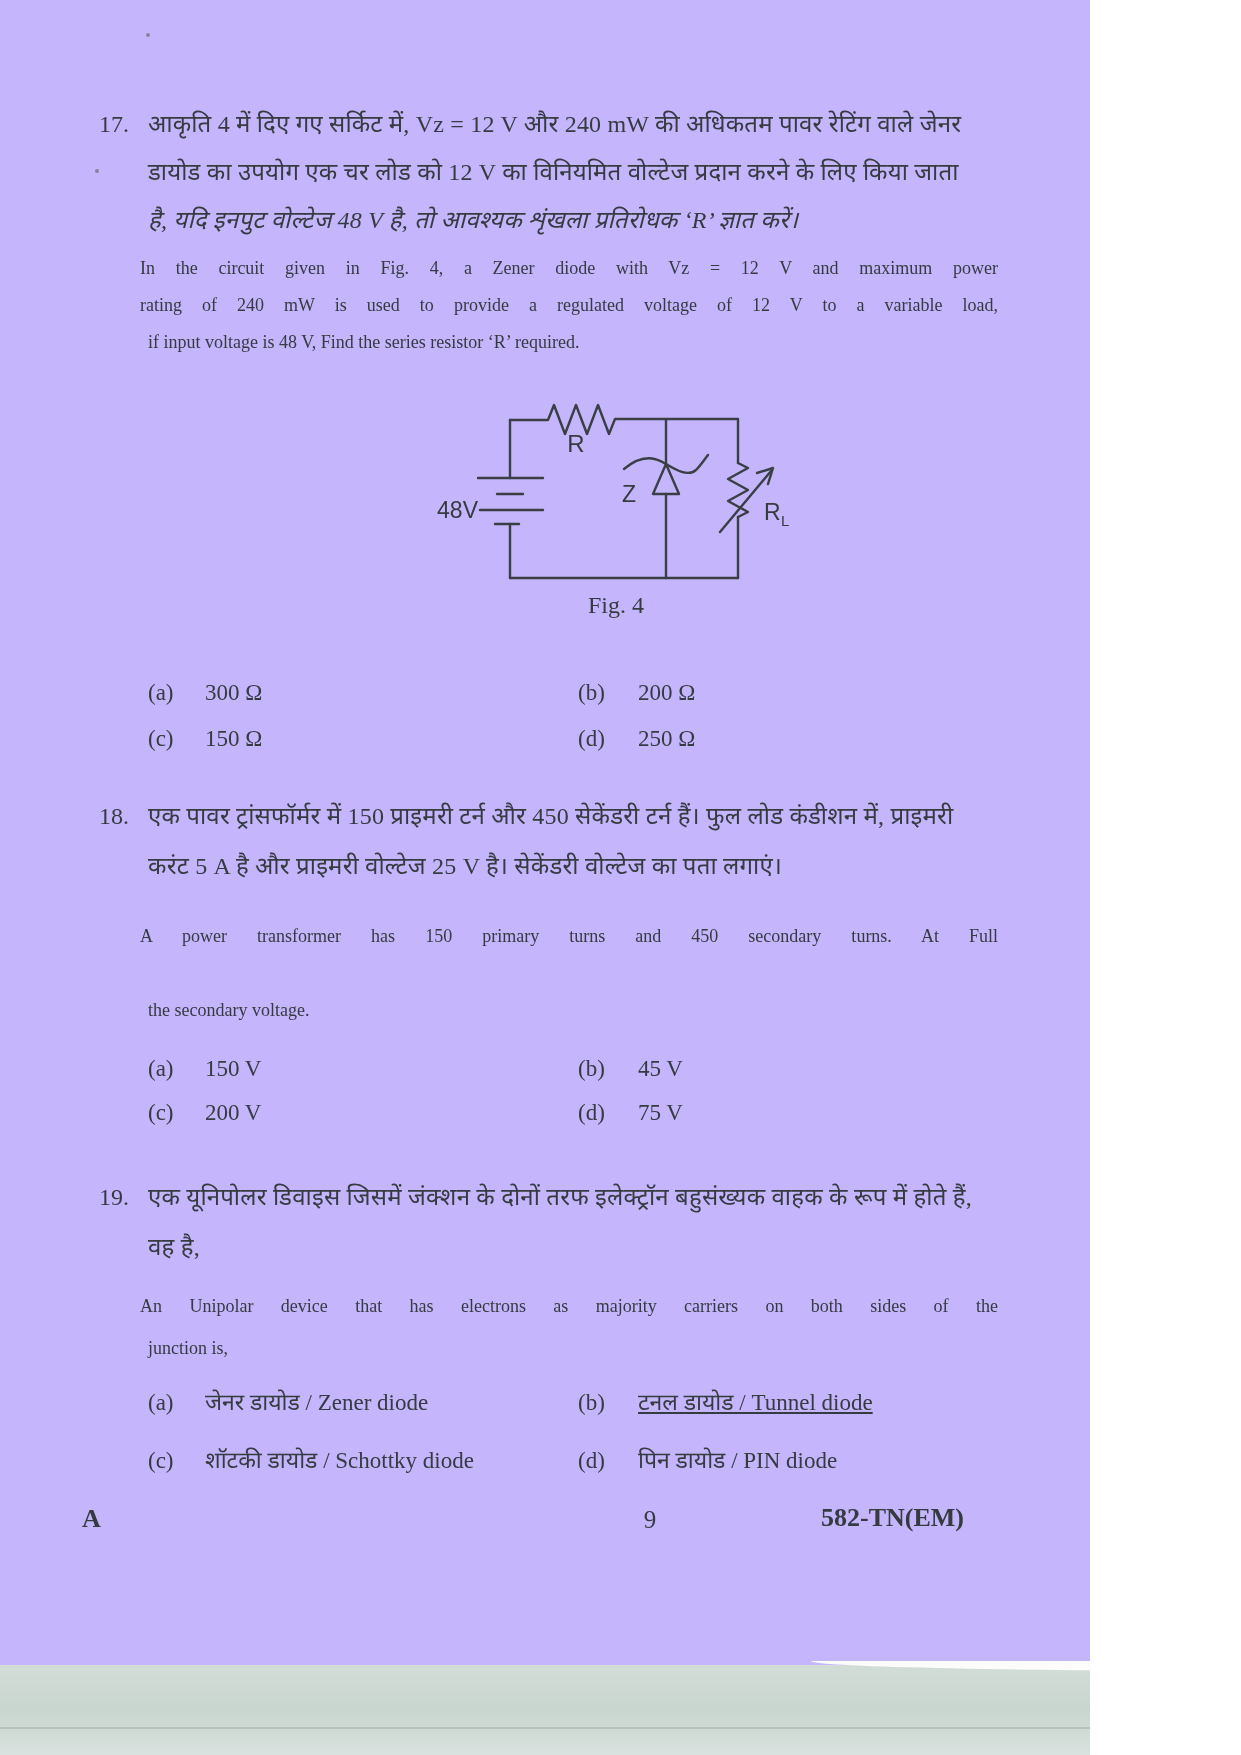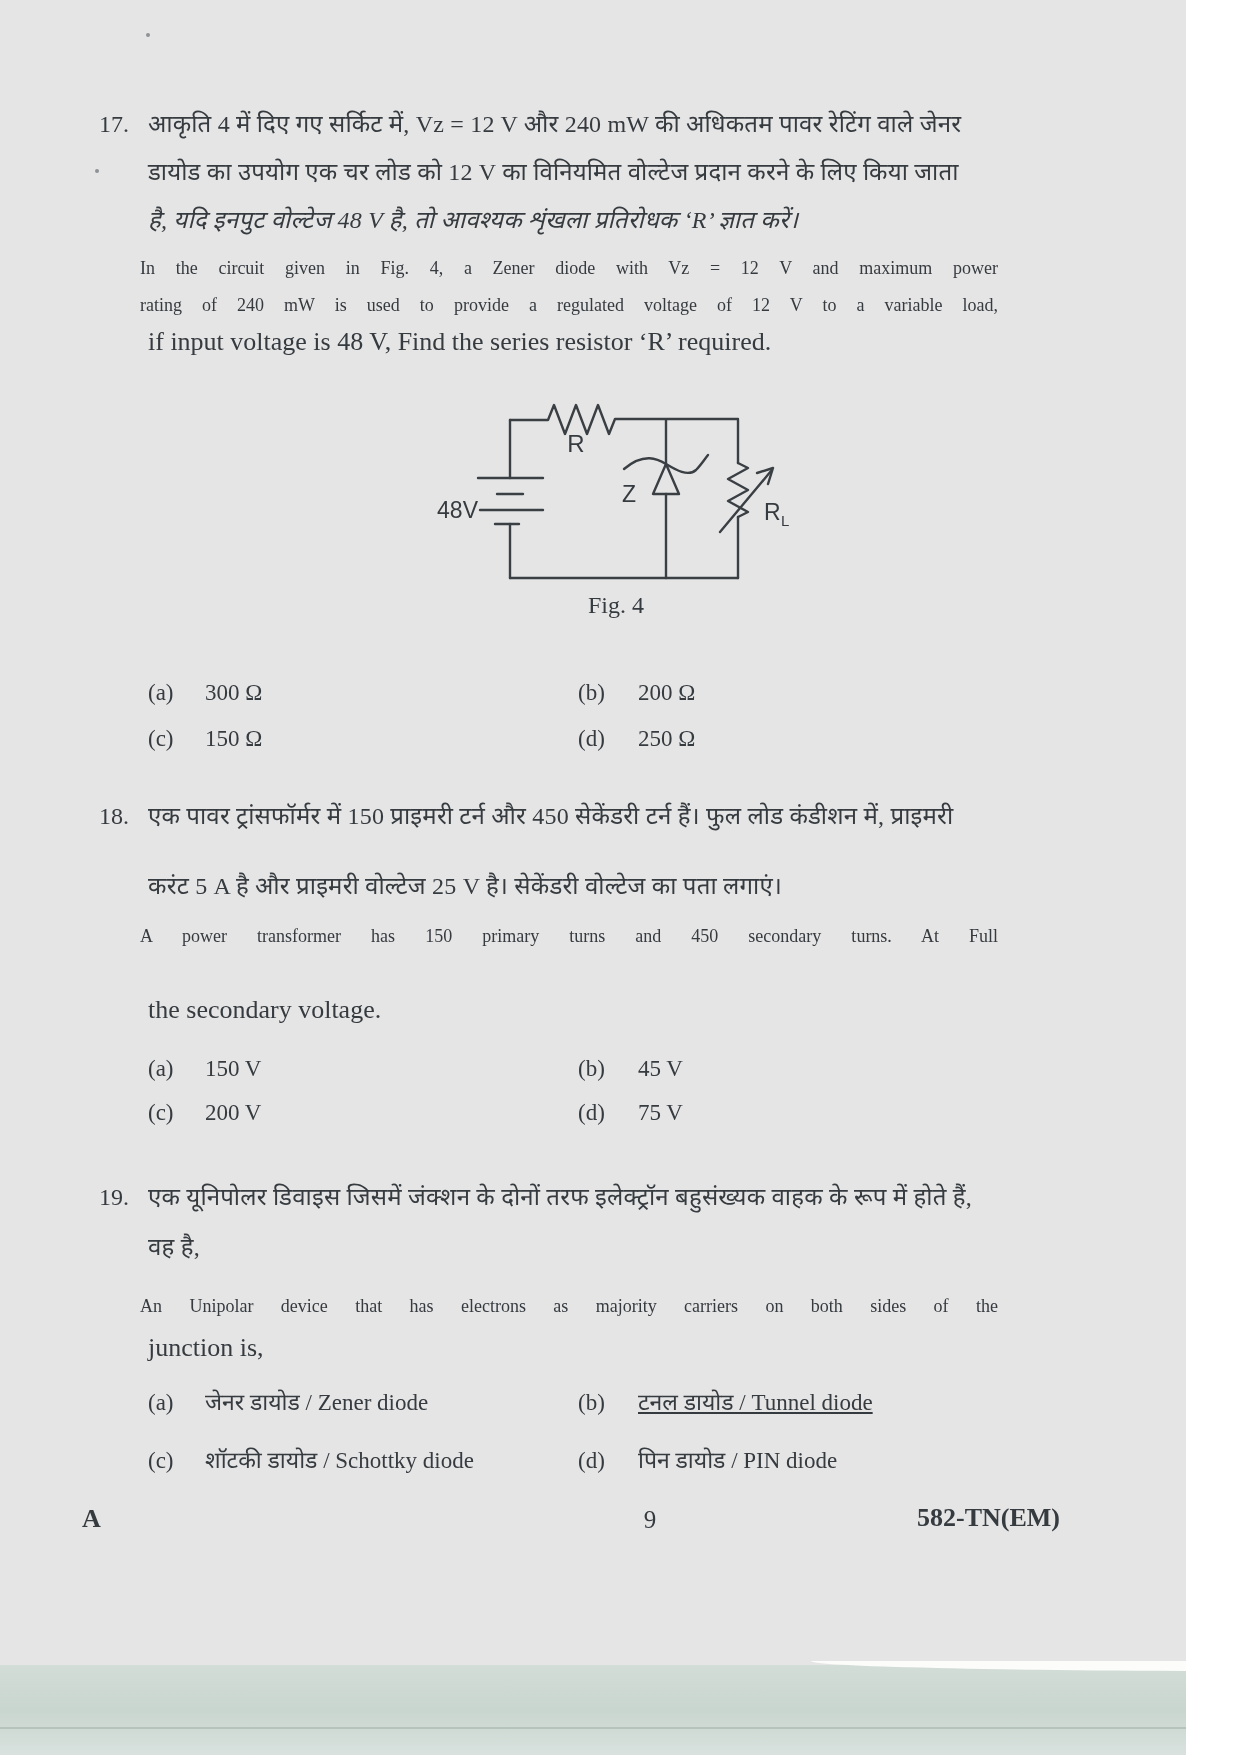--- a/index.html
+++ b/index.html
@@ -1,27 +1,27 @@
 <!DOCTYPE html>
 <html><head>
 <meta charset="utf-8">
 <style>
   html,body { margin:0; padding:0; background:#ffffff; }
   .page {
-    position:relative; width:1186px; height:1755px;
-    background:#e5e5e5; overflow:hidden;
+    position:relative; width:1090px; height:1755px;
+    background:#c4b5fd; overflow:hidden;
     font-family:"Liberation Serif","DejaVu Serif",serif;
     color:#363b40;
   }
   .abs { position:absolute; }
   .qnum  { position:absolute; left:99px;  font-size:24px; line-height:32px; }
   .hline { position:absolute; left:148px; font-size:24px; line-height:32px; white-space:nowrap; letter-spacing:0.2px; }
   .jline { position:absolute; left:140px; width:858px; height:30px; line-height:30px;
            font-size:18px; text-align:justify; text-align-last:justify; overflow:hidden; }
-  .pline { position:absolute; left:148px; font-size:26px; line-height:30px; white-space:nowrap; }
+  .pline { position:absolute; left:148px; font-size:18px; line-height:30px; white-space:nowrap; }
   .optlab { position:absolute; font-size:23px; line-height:30px; }
   .optval { position:absolute; font-size:23px; line-height:30px; white-space:nowrap; }
   .figcap { position:absolute; left:400px; top:592px; width:432px; text-align:center; font-size:24px; }
   .footer-left  { position:absolute; left:82px;  top:1504px; font-size:26px; font-weight:bold; }
   .footer-page  { position:absolute; left:350px; top:1506px; width:600px; text-align:center; font-size:25px; }
   .footer-code  { position:absolute; right:126px; top:1503px; font-size:26px; font-weight:bold; }
   .speck { position:absolute; width:4px; height:4px; border-radius:50%; background:#6a6f74; opacity:.7; }
   .scanband { position:absolute; left:0; top:1665px; width:1241px; height:90px;
               background:linear-gradient(180deg,#d3ddd8 0%, #c9d5cf 50%, #d9e2de 100%); }
   .scanband .edge-curl { position:absolute; right:0; top:-4px; width:430px; height:10px;
@@ -82,21 +82,21 @@
   <div class="optval" style="left:205px; top:678px;">300 Ω</div>
   <div class="optlab" style="left:578px; top:678px;">(b)</div>
   <div class="optval" style="left:638px; top:678px;">200 Ω</div>
   <div class="optlab" style="left:148px; top:724px;">(c)</div>
   <div class="optval" style="left:205px; top:724px;">150 Ω</div>
   <div class="optlab" style="left:578px; top:724px;">(d)</div>
   <div class="optval" style="left:638px; top:724px;">250 Ω</div>
 
   <div class="qnum" style="top:800px;">18.</div>
   <div class="hline" style="top:800px;">एक पावर ट्रांसफॉर्मर में 150 प्राइमरी टर्न और 450 सेकेंडरी टर्न हैं। फुल लोड कंडीशन में, प्राइमरी</div>
-  <div class="hline" style="top:870px;">करंट 5 A है और प्राइमरी वोल्टेज 25 V है। सेकेंडरी वोल्टेज का पता लगाएं।</div>
+  <div class="hline" style="top:850px;">करंट 5 A है और प्राइमरी वोल्टेज 25 V है। सेकेंडरी वोल्टेज का पता लगाएं।</div>
   <div class="jline" style="top:921px;">A power transformer has 150 primary turns and 450 secondary turns. At Full</div>
   <div class="pline" style="top:995px;">the secondary voltage.</div>
 
   <div class="optlab" style="left:148px; top:1054px;">(a)</div>
   <div class="optval" style="left:205px; top:1054px;">150 V</div>
   <div class="optlab" style="left:578px; top:1054px;">(b)</div>
   <div class="optval" style="left:638px; top:1054px;">45 V</div>
   <div class="optlab" style="left:148px; top:1098px;">(c)</div>
   <div class="optval" style="left:205px; top:1098px;">200 V</div>
   <div class="optlab" style="left:578px; top:1098px;">(d)</div>

